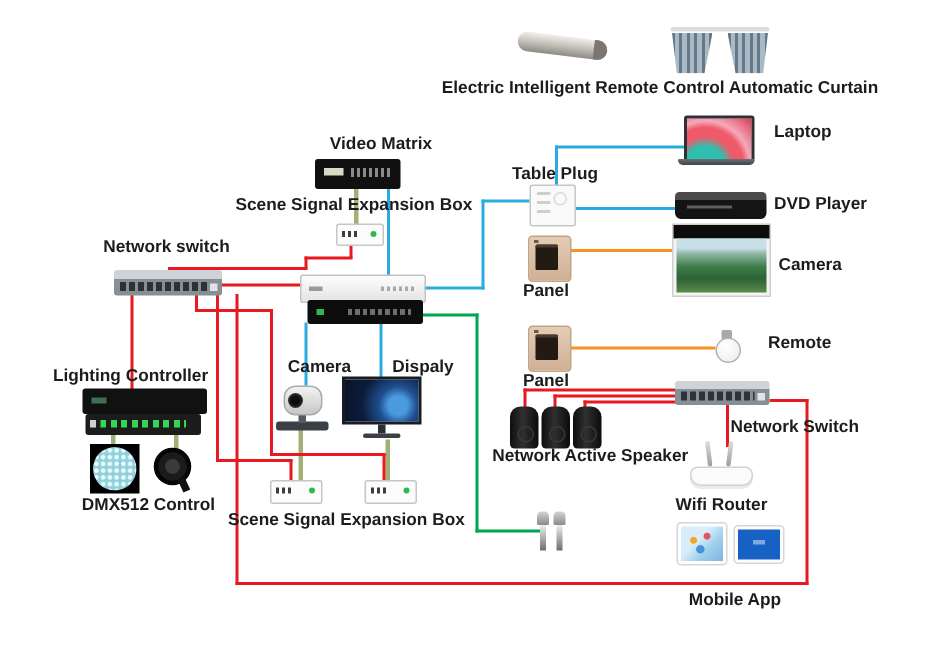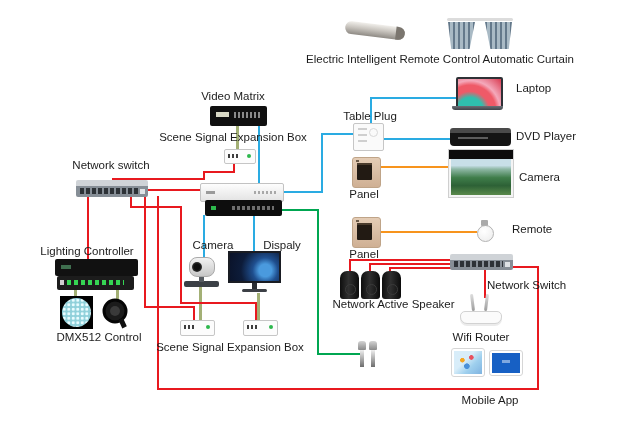--- a/index.html
+++ b/index.html
@@ -1,18 +1,18 @@
 <!DOCTYPE html>
 <html><head>
 <meta charset="utf-8">
 <style>
   html,body{margin:0;padding:0;background:#fff;}
   #stage{position:relative;width:620px;height:436px;background:#fff;overflow:hidden;
          font-family:"Liberation Sans",sans-serif;}
-  .lbl{position:absolute;font-size:11.5px;line-height:13px;color:#1c1c1c;white-space:nowrap;z-index:30;}
+  .lbl{position:absolute;font-size:11.5px;line-height:13px;color:#1c1c1c;white-space:nowrap;z-index:30;font-weight:bold;}
   .tc{text-align:center;}
   
   .wire{position:absolute;display:block;z-index:5;}
   .wh{height:2px;} .wv{width:2px;}
   .c-red{background:#e8191f;} .c-blue{background:#2aabe2;} .c-green{background:#00a651;}
   .c-orange{background:#f7941d;} .c-olive{background:#a3b075;}
   .wv.c-olive{width:3px;}
   
   .dev{position:absolute;z-index:20;}
   
@@ -265,21 +265,21 @@
   <div class="mic dev" style="left:358px;top:341px">
     <div class="mic-head"></div>
     <div class="mic-body"></div>
   </div>
   <div class="mic dev" style="left:369px;top:341px">
     <div class="mic-head"></div>
     <div class="mic-body"></div>
   </div>
 
   <div class="lbl tc" style="left:288px;top:53px;width:304px">Electric Intelligent Remote Control Automatic Curtain</div>
-  <div class="lbl tc" style="left:188px;top:90px;width:90px">Video Matrix</div>
+  <div class="lbl tc" style="left:209px;top:90px;width:90px">Video Matrix</div>
   <div class="lbl tc" style="left:157px;top:131px;width:152px">Scene Signal Expansion Box</div>
   <div class="lbl tc" style="left:61px;top:159px;width:100px">Network switch</div>
   <div class="lbl tc" style="left:338px;top:110px;width:64px">Table Plug</div>
   <div class="lbl" style="left:516px;top:82px">Laptop</div>
   <div class="lbl" style="left:516px;top:130px">DVD Player</div>
   <div class="lbl tc" style="left:344px;top:188px;width:40px">Panel</div>
   <div class="lbl" style="left:519px;top:171px">Camera</div>
   <div class="lbl tc" style="left:344px;top:248px;width:40px">Panel</div>
   <div class="lbl" style="left:512px;top:223px">Remote</div>
   <div class="lbl tc" style="left:31px;top:245px;width:112px">Lighting Controller</div>

